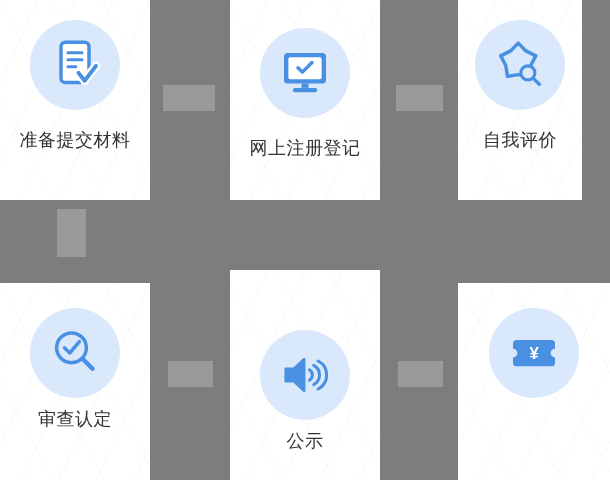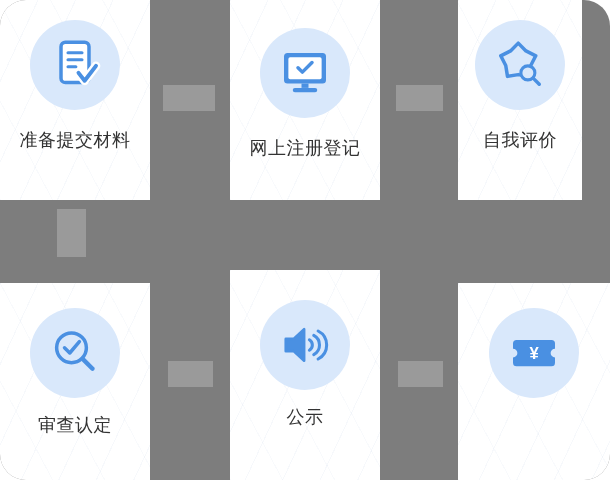--- a/index.html
+++ b/index.html
@@ -14,37 +14,36 @@
   body{
     font-family:"Liberation Sans","DejaVu Sans",sans-serif;
     background:#ffffff;
   }
   .page{
     position:relative;
     width:610px;
     height:480px;
     background:var(--background);
     overflow:hidden;
-    border-radius:26px;
   }
   .card{
     position:absolute;
     background:var(--card);
     background-image:
       repeating-linear-gradient(115deg, rgba(90,130,190,0.05) 0px, rgba(90,130,190,0.05) 1px, transparent 1px, transparent 34px),
       repeating-linear-gradient(62deg, rgba(90,130,190,0.04) 0px, rgba(90,130,190,0.04) 1px, transparent 1px, transparent 46px);
     display:flex;
     flex-direction:column;
     align-items:center;
   }
   .card-prepare  {left:0;     top:0;     width:150px; height:200px; padding-top:20px;}
   .card-register {left:230px; top:0;     width:150px; height:200px; padding-top:28px;}
   .card-selfeval {left:458px; top:0;     width:124px; height:200px; padding-top:20px;}
   .card-review   {left:0;     top:283px; width:150px; height:197px; padding-top:25px;}
-  .card-announce {left:230px; top:270px; width:150px; height:210px; padding-top:30px;}
+  .card-announce {left:230px; top:270px; width:150px; height:210px; padding-top:60px;}
   .card-tax      {left:458px; top:283px; width:152px; height:197px; padding-top:25px;}
 
   .icon-circle{
     width:90px;
     height:90px;
     border-radius:50%;
     background:var(--icon-bg);
     display:flex;
     align-items:center;
     justify-content:center;
@@ -55,21 +54,21 @@
     display:block;
   }
   .step-label{
     font-size:18px;
     letter-spacing:0.5px;
     color:var(--text);
     text-align:center;
     white-space:nowrap;
   }
   .row-top .step-label{margin-top:18px;}
-  .row-bottom .step-label{margin-top:15px;}
+  .row-bottom .step-label{margin-top:9px;}
 
   .connector{
     position:absolute;
     background:var(--connector);
   }
   .conn-top-1   {left:163px; top:85px;  width:52px; height:26px;}
   .conn-top-2   {left:396px; top:85px;  width:47px; height:26px;}
   .conn-vert    {left:57px;  top:209px; width:29px; height:48px;}
   .conn-bot-1   {left:168px; top:361px; width:45px; height:26px;}
   .conn-bot-2   {left:398px; top:361px; width:45px; height:26px;}

